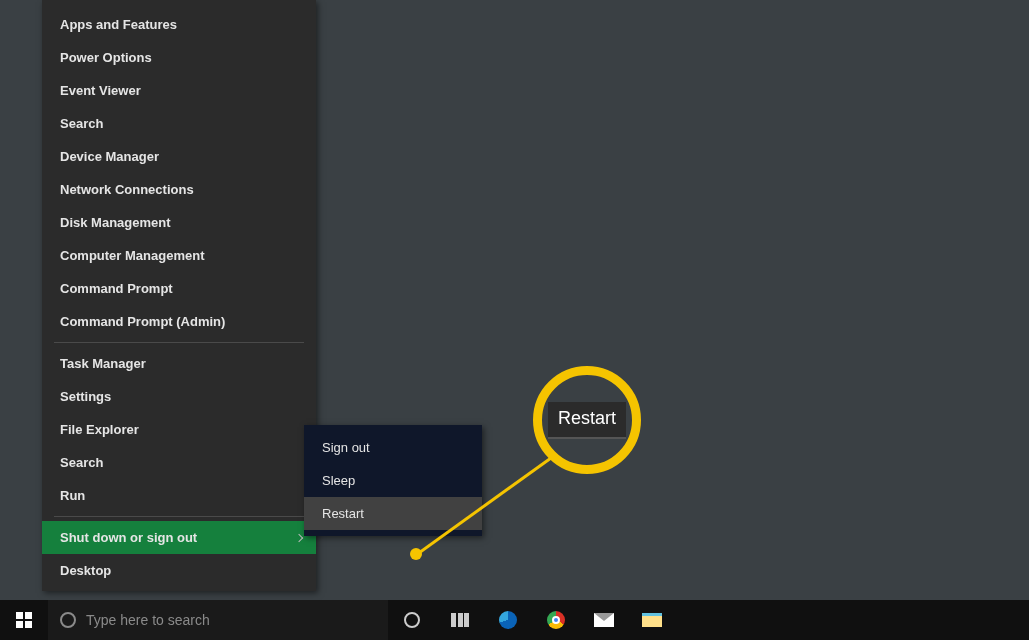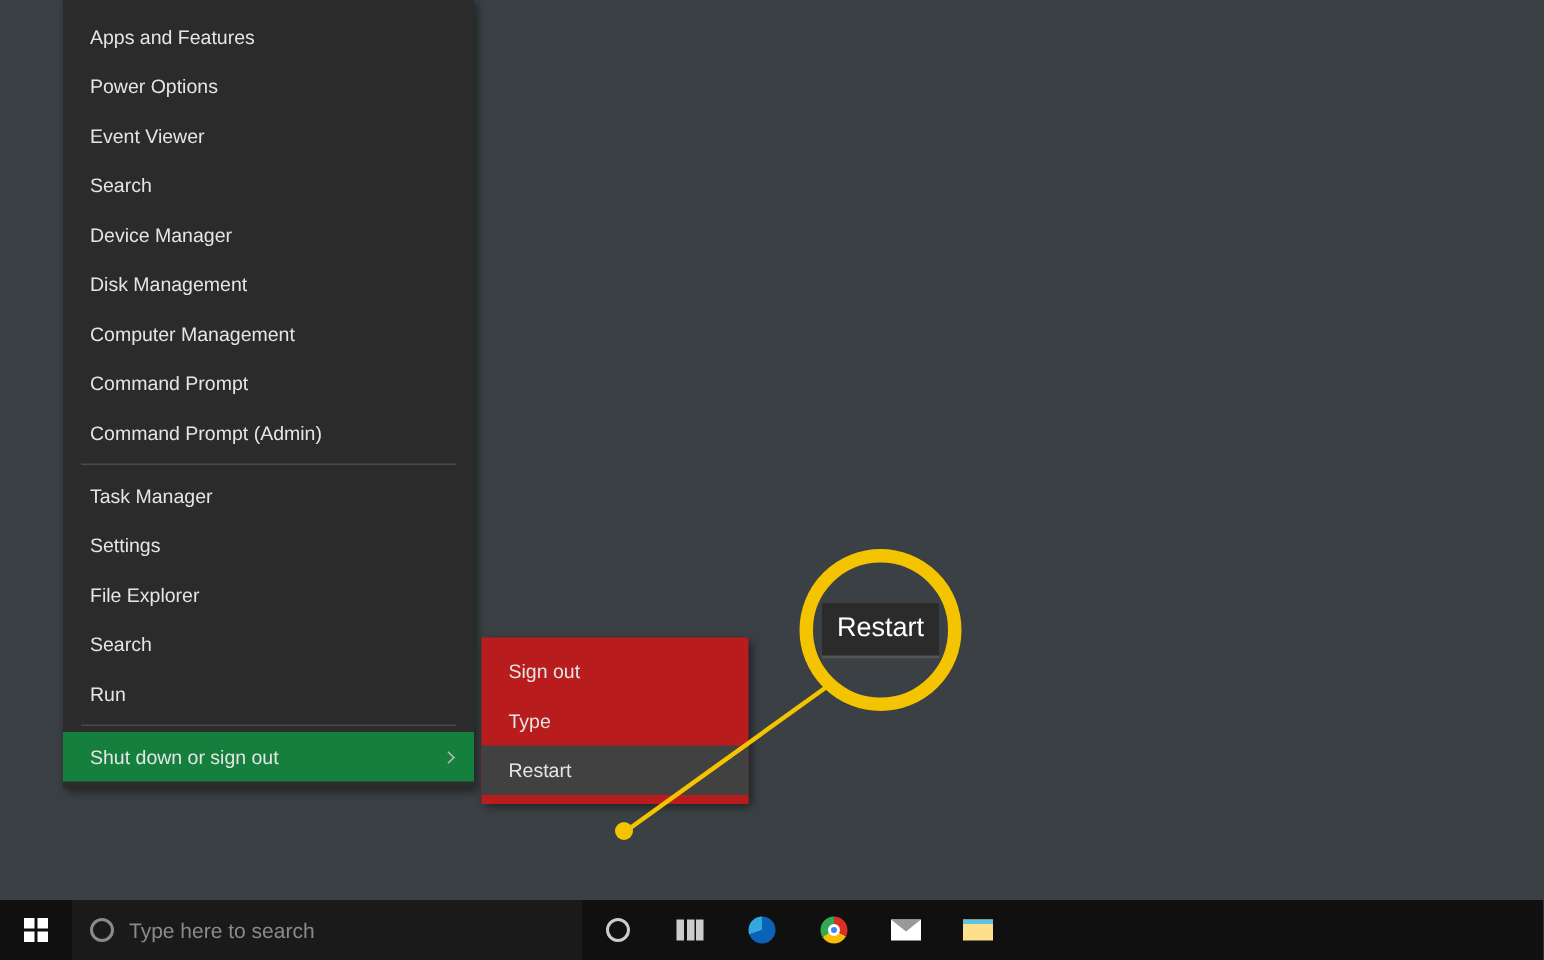--- a/index.html
+++ b/index.html
@@ -16,20 +16,21 @@
       box-shadow: 2px 2px 6px rgba(0,0,0,.5);
       padding-top: 8px;
       padding-bottom: 4px;
     }
     .context-menu .item {
       padding: 9px 18px;
       font-size: 13px;
       color: #e5e5e5;
       cursor: default;
       position: relative;
+      font-weight: bold;
     }
     .context-menu .item.highlighted { background: #15803d; }
     .context-menu .divider {
       height: 1px;
       background: #4a4a4a;
       margin: 4px 12px;
     }
     .context-menu .item .chevron {
       position: absolute;
       right: 14px;
@@ -37,24 +38,24 @@
       transform: translateY(-50%);
       width: 6px; height: 6px;
       border-right: 1.5px solid #bdbdbd;
       border-top: 1.5px solid #bdbdbd;
       transform: translateY(-50%) rotate(45deg);
     }
 
     
     .submenu {
       position: absolute;
-      left: 321px;
+      left: 304px;
       top: 425px;
       width: 178px;
-      background: #b91c1c;
+      background: #0f172a;
       box-shadow: 2px 2px 6px rgba(0,0,0,.5);
       padding: 6px 0;
     }
     .submenu .item {
       padding: 9px 18px;
       font-size: 13px;
       color: #e5e5e5;
       cursor: default;
     }
     .submenu .item.highlighted { background: #414141; }
@@ -150,44 +151,46 @@
   </style>
 </head>
 <body>
 
 <div class="context-menu">
   <div class="item"><span>Apps and Features</span></div>
   <div class="item"><span>Power Options</span></div>
   <div class="item"><span>Event Viewer</span></div>
   <div class="item"><span>Search</span></div>
   <div class="item"><span>Device Manager</span></div>
+  <div class="item"><span>Network Connections</span></div>
   <div class="item"><span>Disk Management</span></div>
   <div class="item"><span>Computer Management</span></div>
   <div class="item"><span>Command Prompt</span></div>
   <div class="item"><span>Command Prompt (Admin)</span></div>
 
   <div class="divider"></div>
 
   <div class="item"><span>Task Manager</span></div>
   <div class="item"><span>Settings</span></div>
   <div class="item"><span>File Explorer</span></div>
   <div class="item"><span>Search</span></div>
   <div class="item"><span>Run</span></div>
 
   <div class="divider"></div>
 
   <div class="item highlighted">
     <span>Shut down or sign out</span>
     <span class="chevron"></span>
   </div>
+  <div class="item"><span>Desktop</span></div>
 </div>
 
 <div class="submenu">
   <div class="item"><span>Sign out</span></div>
-  <div class="item"><span>Type</span></div>
+  <div class="item"><span>Sleep</span></div>
   <div class="item highlighted"><span>Restart</span></div>
 </div>
 
 <svg class="callout-line">
   <line x1="0" y1="105" x2="135" y2="8"></line>
 </svg>
 <div class="callout-dot"></div>
 <div class="callout">
   <div class="chip">Restart</div>
 </div>

